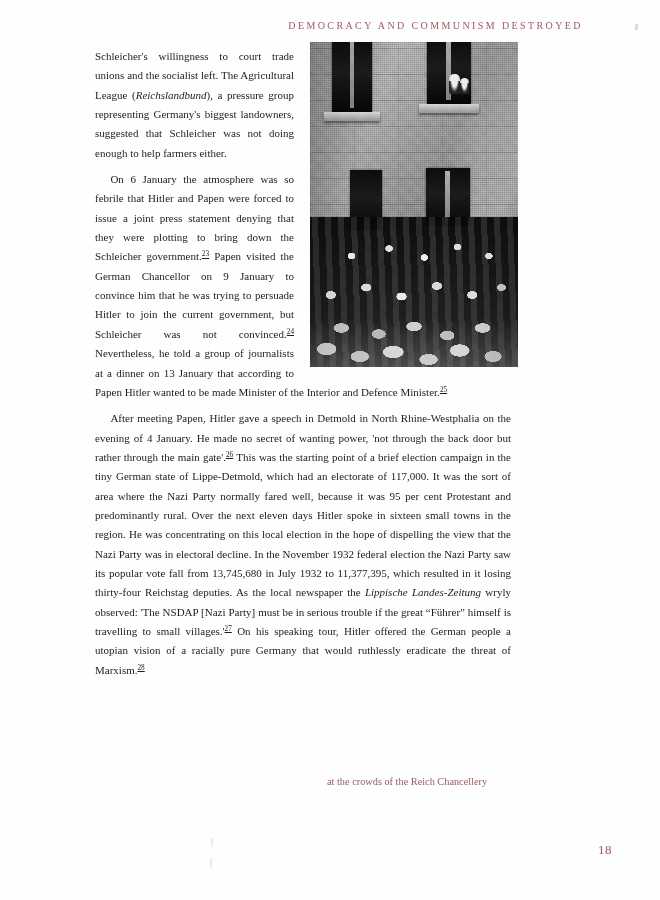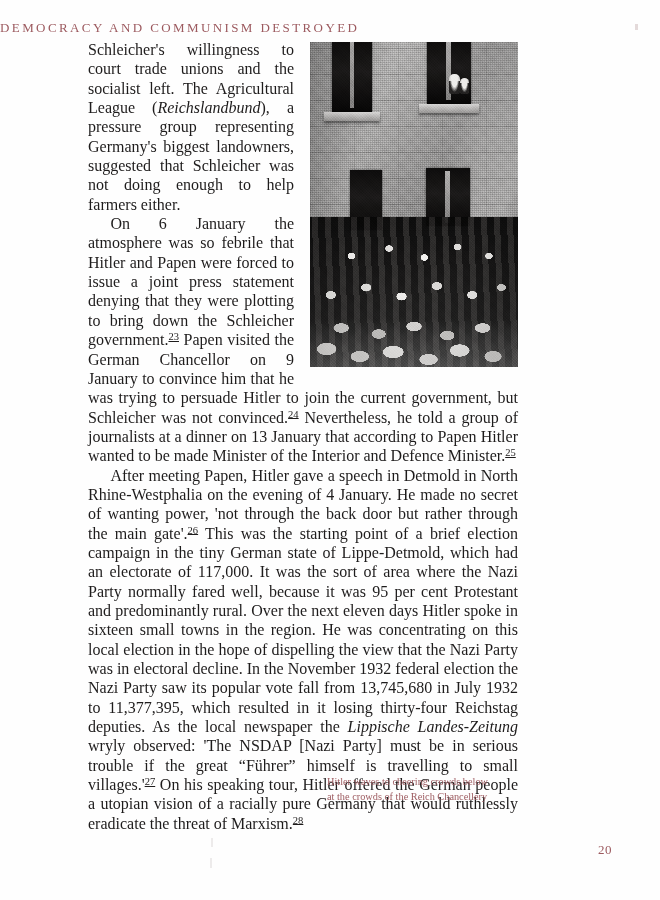--- a/index.html
+++ b/index.html
@@ -16,22 +16,22 @@
     font-family: "Liberation Serif", "DejaVu Serif", serif;
     color: #1b1b1b;
   }
 
   
   .running-head {
     position: absolute;
     top: 20px;
     left: 0;
     width: 583px;
-    text-align: left;
-    font-size: 13px;
+    text-align: right;
+    font-size: 10px;
     letter-spacing: 2.4px;
     color: #9c5a5f;
     font-variant: small-caps;
     text-transform: uppercase;
     white-space: nowrap;
   }
   .folio-mark {
     position: absolute;
     top: 24px;
     right: 22px;
@@ -42,22 +42,22 @@
   }
 
   
   .textblock {
     position: absolute;
     left: 88px;
     top: 40px;
     width: 430px;
   }
   p.body {
-    margin: 0;
-    font-size: 16px;
+    margin: 7px;
+    font-size: 11px;
     line-height: 19.35px;
     text-align: justify;
     text-justify: inter-word;
     -webkit-hyphens: none;
     hyphens: none;
     color: #1e1c1c;
   }
   p.body + p.body { text-indent: 1.4em; }
 
   
@@ -244,22 +244,21 @@
 
     <p class="body"><span>Schleicher's willingness to court trade unions and the socialist left. The Agricultural League (</span><i>Reichslandbund</i><span>), a pressure group representing Germany's biggest landowners, suggested that Schleicher was not doing enough to help farmers either.</span></p>
 
     <p class="body"><span>On 6 January the atmosphere was so febrile that Hitler and Papen were forced to issue a joint press statement denying that they were plotting to bring down the Schleicher government.</span><sup>23</sup><span> Papen visited the German Chancellor on 9 January to convince him that he was trying to persuade Hitler to join the current government, but Schleicher was not convinced.</span><sup>24</sup><span> Nevertheless, he told a group of journalists at a dinner on 13 January that according to Papen Hitler wanted to be made Minister of the Interior and Defence Minister.</span><sup>25</sup></p>
 
     <p class="body"><span>After meeting Papen, Hitler gave a speech in Detmold in North Rhine-Westphalia on the evening of 4 January. He made no secret of wanting power, 'not through the back door but rather through the main gate'.</span><sup>26</sup><span> This was the starting point of a brief election campaign in the tiny German state of Lippe-Detmold, which had an electorate of 117,000. It was the sort of area where the Nazi Party normally fared well, because it was 95 per cent Protestant and predominantly rural. Over the next eleven days Hitler spoke in sixteen small towns in the region. He was concentrating on this local election in the hope of dispelling the view that the Nazi Party was in electoral decline. In the November 1932 federal election the Nazi Party saw its popular vote fall from 13,745,680 in July 1932 to 11,377,395, which resulted in it losing thirty-four Reichstag deputies. As the local newspaper the </span><i>Lippische Landes-Zeitung</i><span> wryly observed: 'The NSDAP [Nazi Party] must be in serious trouble if the great “Führer” himself is travelling to small villages.'</span><sup>27</sup><span> On his speaking tour, Hitler offered the German people a utopian vision of a racially pure Germany that would ruthlessly eradicate the threat of Marxism.</span><sup>28</sup></p>
 
   </div>
 
   <div class="caption">
-    <span>Hitler waves to cheering crowds below</span>
     <span>at the crowds of the Reich Chancellery</span>
   </div>
 
   <div class="artefact a1"></div>
   <div class="artefact a2"></div>
 
-  <div class="page-number">20</div>
+  <div class="page-number">18</div>
 
 </div>
 
 </body></html>

